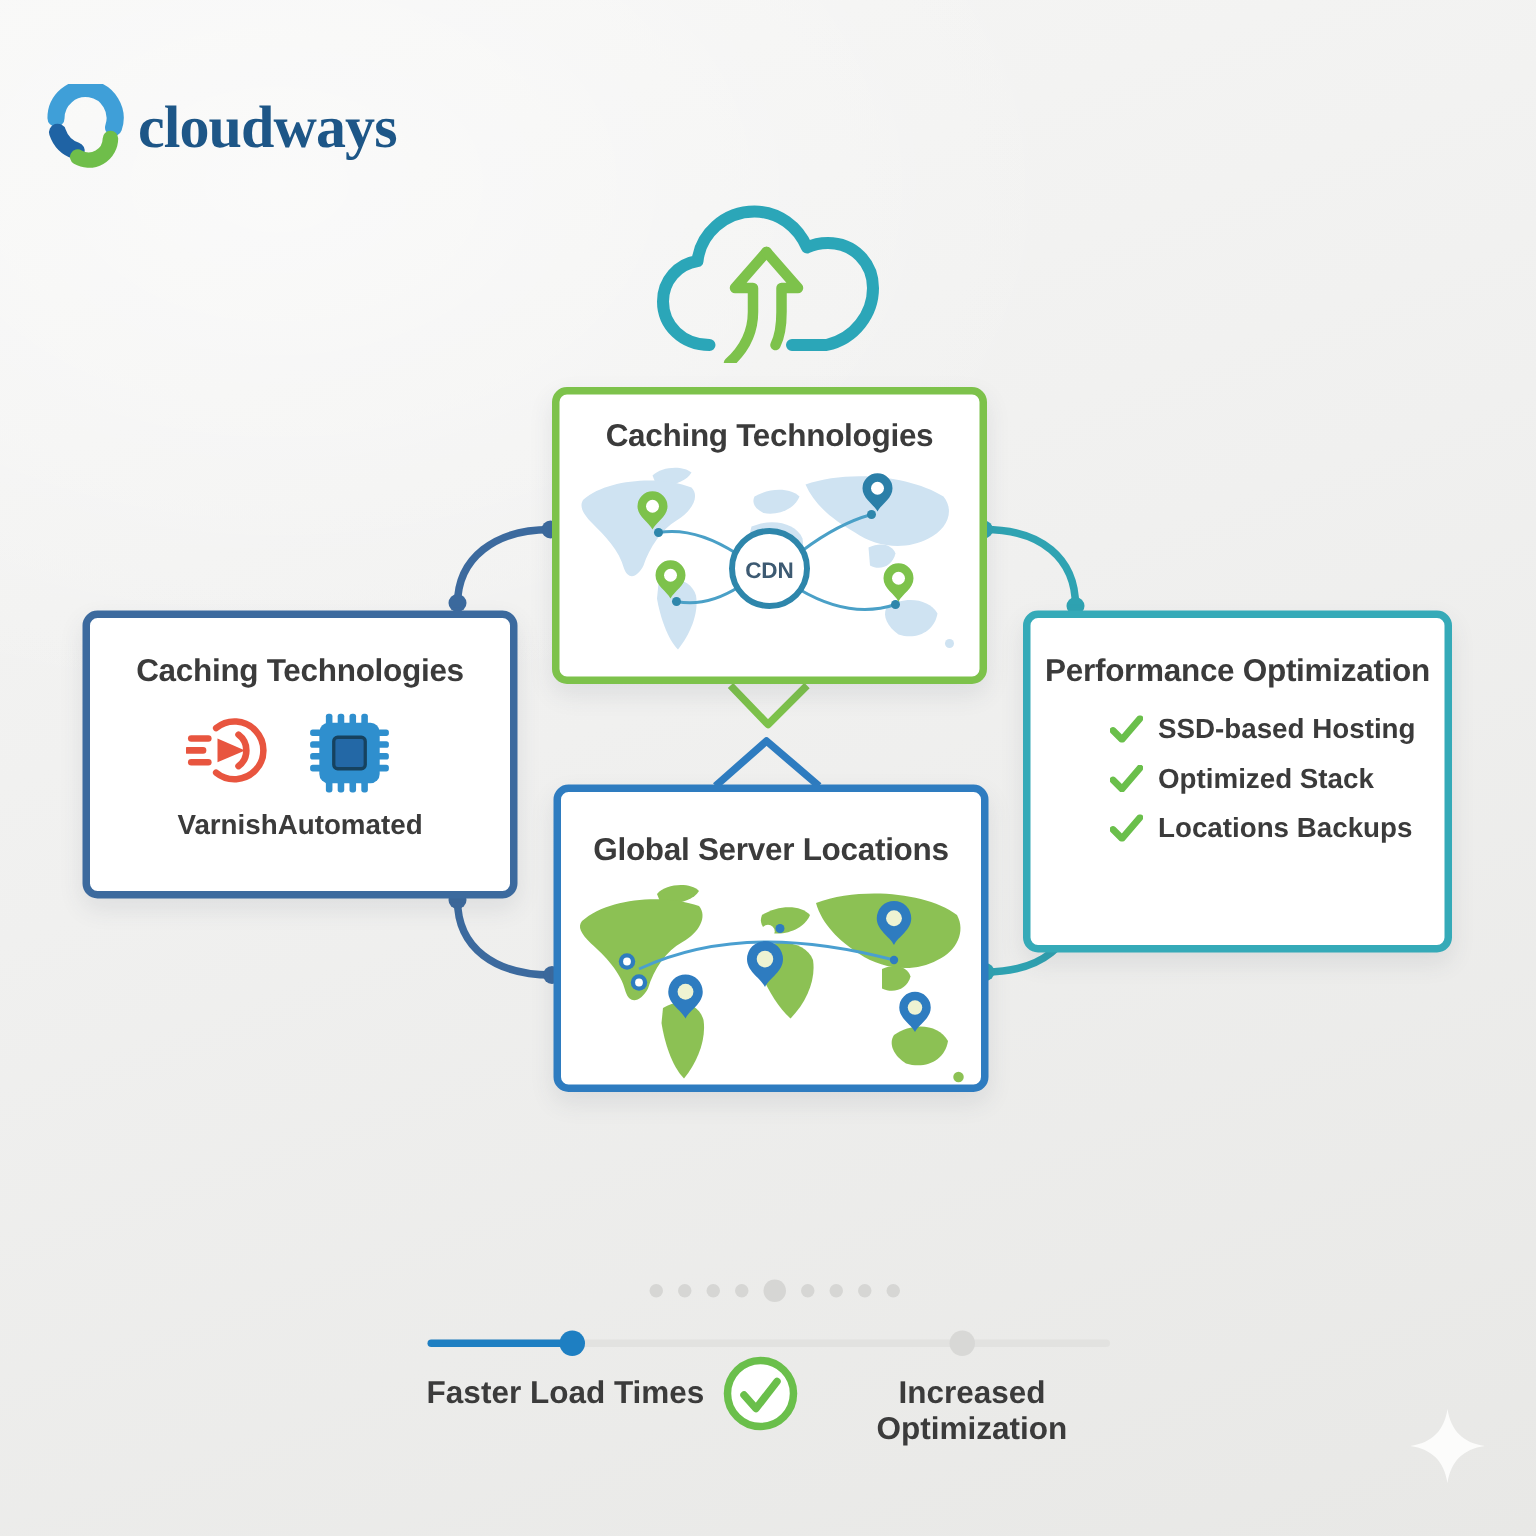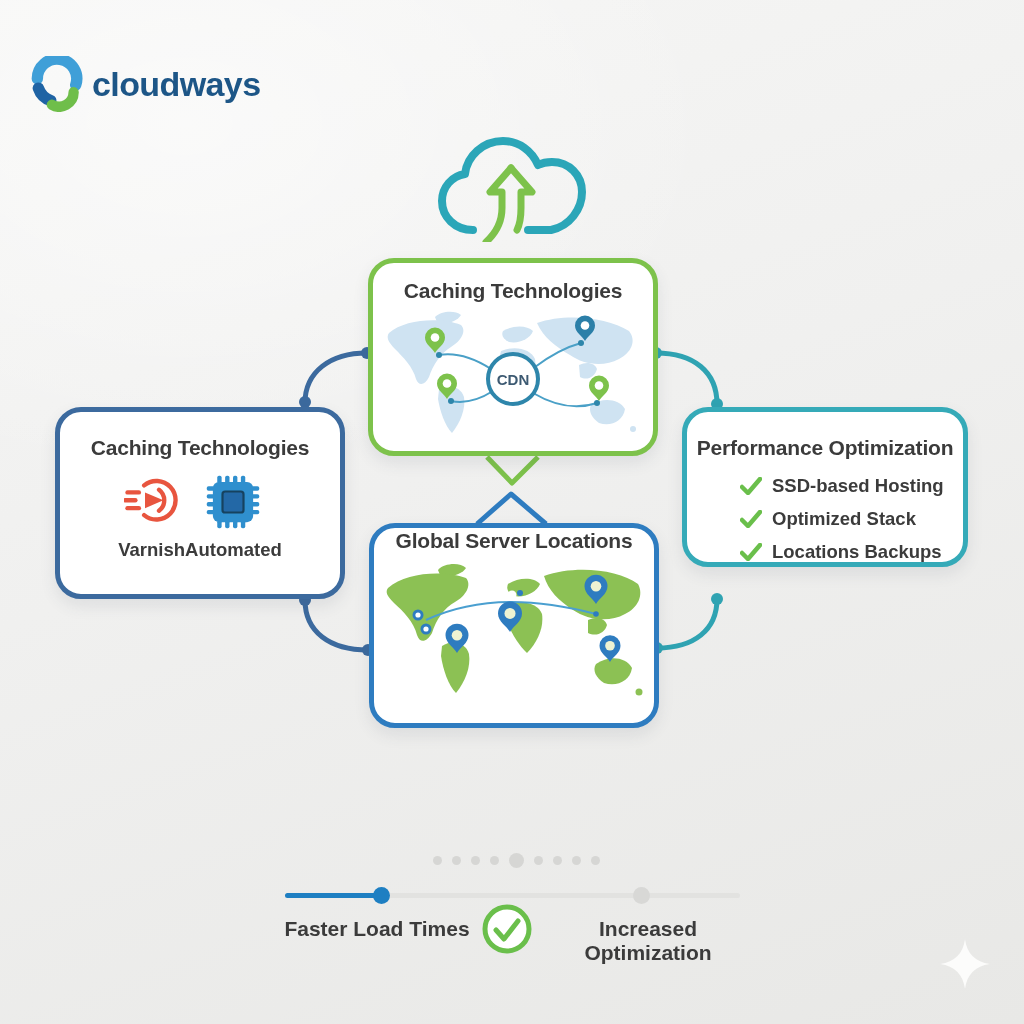--- a/index.html
+++ b/index.html
@@ -6,32 +6,32 @@
   body{font-family:"Liberation Sans", sans-serif; -webkit-font-smoothing:antialiased;}
   #canvas{
     position:relative; width:1024px; height:1024px; overflow:hidden;
     background:
       radial-gradient(900px 600px at 18% 12%, rgba(255,255,255,.55), rgba(255,255,255,0) 60%),
       linear-gradient(160deg,#f6f6f5 0%, #f0f0ef 45%, #e8e8e6 100%);
   }
   .abs{position:absolute;}
   
   #logo{left:28px; top:56px; display:flex; align-items:center; gap:8px;}
-  #logo-text{font-size:34px; font-weight:700; color:#1d5687; letter-spacing:-0.6px;}
+  #logo-text{font-size:40px; font-weight:700; color:#1d5687; letter-spacing:-0.6px;font-family:Liberation Serif, serif;}
   
   .card{
-    position:absolute; background:#ffffff; border-radius:26px;
+    position:absolute; background:#ffffff; border-radius:10px;
     box-shadow:0 7px 16px rgba(60,70,90,.10);
     box-sizing:border-box; text-align:center;
   }
   .card-title{font-size:21px; font-weight:700; color:#3b3b3b; letter-spacing:-0.2px;}
   #card-cdn{left:368px; top:258px; width:290px; height:198px; border:5px solid #7dc24b; padding-top:16px;}
   #card-caching{left:55px; top:407px; width:290px; height:192px; border:5px solid #3c6a9e; padding-top:24px;}
-  #card-perf{left:682px; top:407px; width:286px; height:160px; border:5px solid #35aab8; padding-top:24px;}
-  #card-geo{left:369px; top:523px; width:290px; height:205px; border:5px solid #2e7cc0; padding-top:1px;}
+  #card-perf{left:682px; top:407px; width:286px; height:228px; border:5px solid #35aab8; padding-top:24px;}
+  #card-geo{left:369px; top:523px; width:290px; height:205px; border:5px solid #2e7cc0; padding-top:27px;}
   
   .tech-row{display:flex; justify-content:center; padding:14px 16px 0 16px; align-items:flex-end;}
   .tech-col{display:flex; flex-direction:column; align-items:center; gap:9px;}
   .tech-label{font-size:18.5px; font-weight:700; color:#3b3b3b;}
   
   .feature-list{margin-top:15px; display:flex; flex-direction:column; gap:11px; padding-left:53px;}
   .feature-row{display:flex; align-items:center; gap:10px;}
   .feature-label{font-size:18.5px; font-weight:700; color:#3b3b3b;}
   
   #dots{left:433px; top:852px; display:flex; align-items:center; gap:10px; height:16px;}

